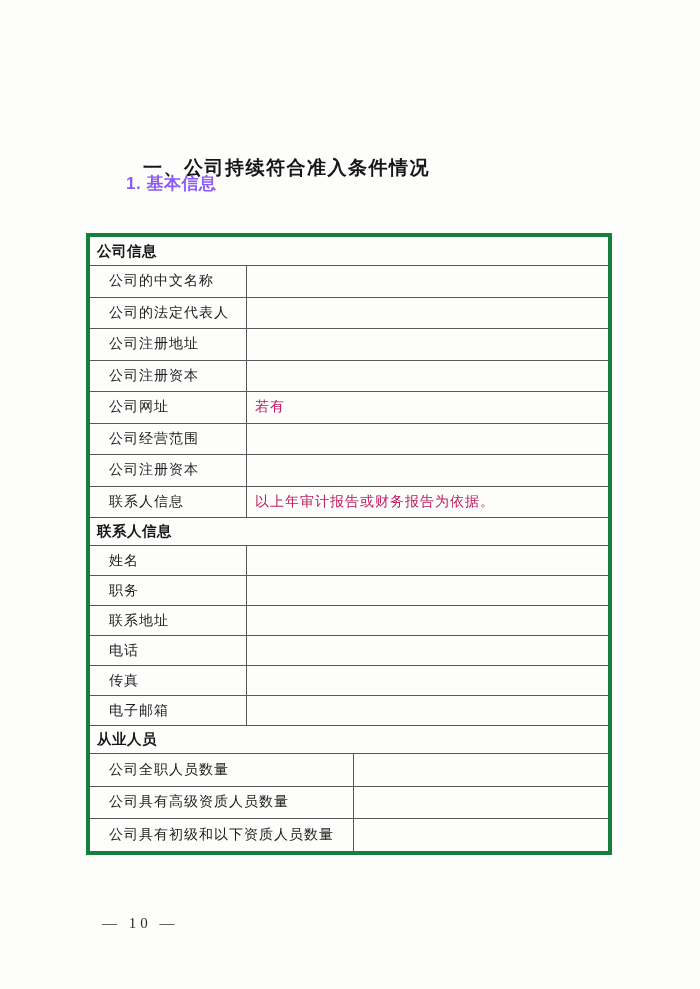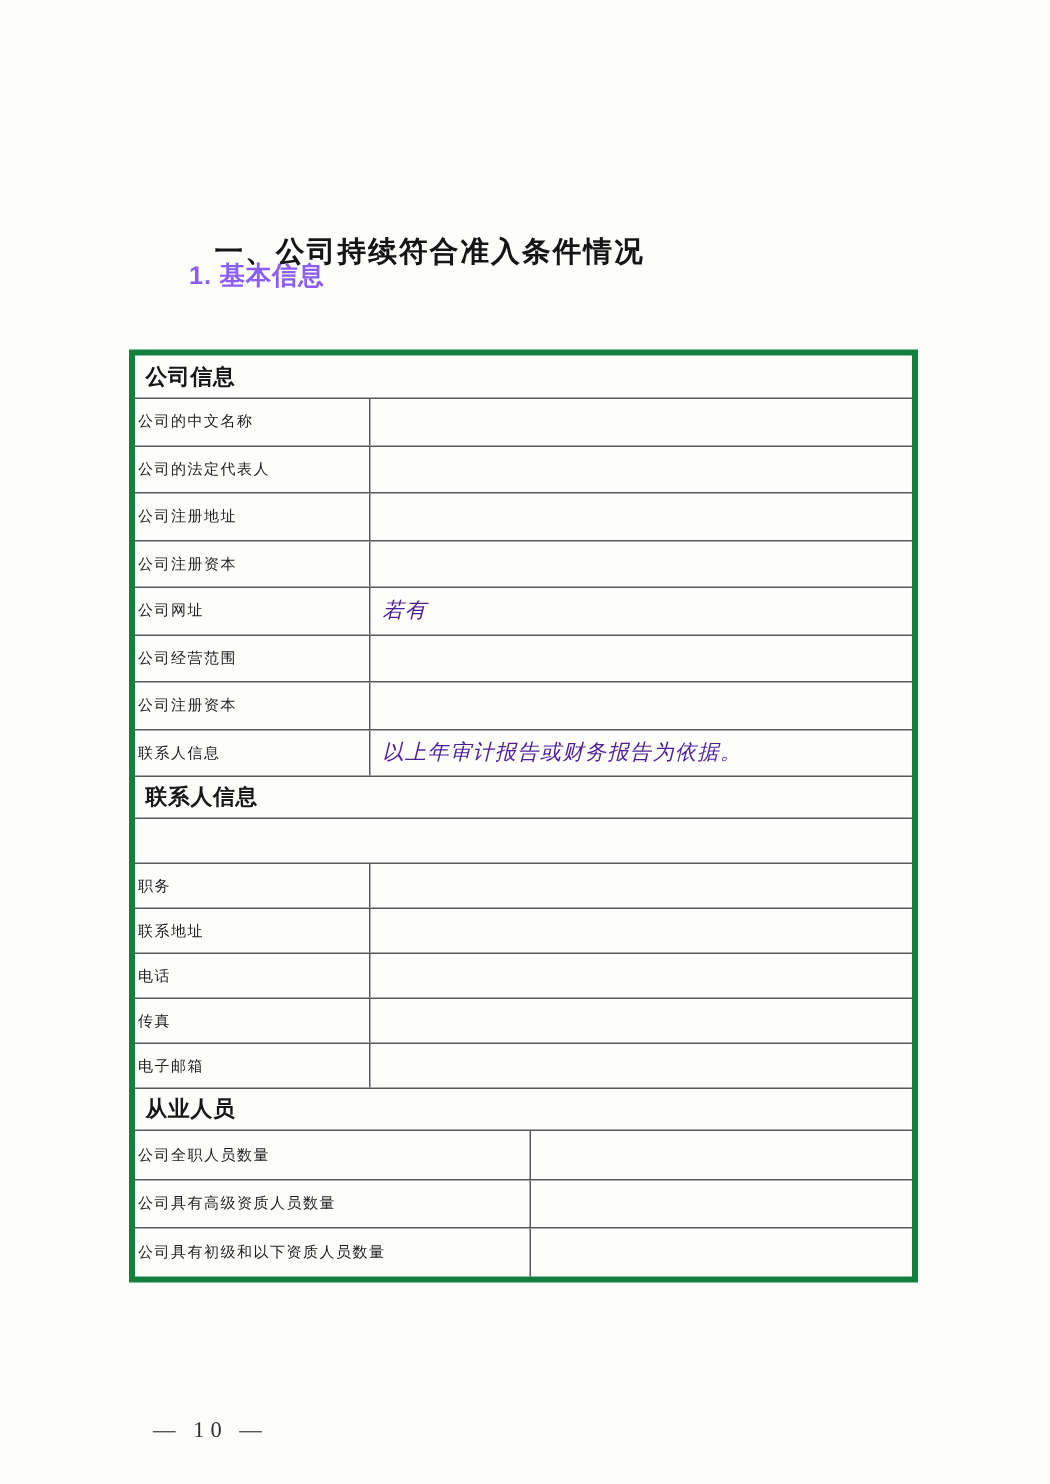--- a/index.html
+++ b/index.html
@@ -67,50 +67,49 @@
     font-weight: bold;
     font-size: 14.5px;
     letter-spacing: 0.5px;
     color: #171717;
   }
   .lbl {
     width: 157px;
     flex: 0 0 157px;
     display: flex;
     align-items: center;
-    padding-left: 2px;
+    padding-left: 19px;
     border-right: 1px solid #585858;
-    font-size: 10px;
+    font-size: 14px;
     letter-spacing: 1px;
     color: #1c1c1c;
     text-align: center;
   }
   .row.s3 .lbl {
     width: 264px;
     flex: 0 0 264px;
     font-family: Liberation Serif, serif;
   }
   .val {
     flex: 1;
     display: flex;
     align-items: center;
     padding-left: 8px;
     font-size: 14px;
     letter-spacing: 1px;
     color: #1c1c1c;
   }
   .val.hint {
-    font-style: italic;
-    color: #4c1d95;
+    color: #be185d;
   }
 
   .pageno {
     position: absolute;
     left: 102px;
-    top: 946px;
+    top: 915px;
     font-size: 15px;
     letter-spacing: 4px;
     color: #2e2e2e;
   }
 </style>
 </head>
 <body>
 
 <div class="page">
 
@@ -152,20 +151,21 @@
     </div>
     <div class="row s1">
       <div class="lbl">联系人信息</div>
       <div class="val hint">以上年审计报告或财务报告为依据。</div>
     </div>
 
     <div class="row hdr">
       <div class="hcell">联系人信息</div>
     </div>
     <div class="row s2">
+      <div class="lbl">姓名</div>
       <div class="val"></div>
     </div>
     <div class="row s2">
       <div class="lbl">职务</div>
       <div class="val"></div>
     </div>
     <div class="row s2">
       <div class="lbl">联系地址</div>
       <div class="val"></div>
     </div>

